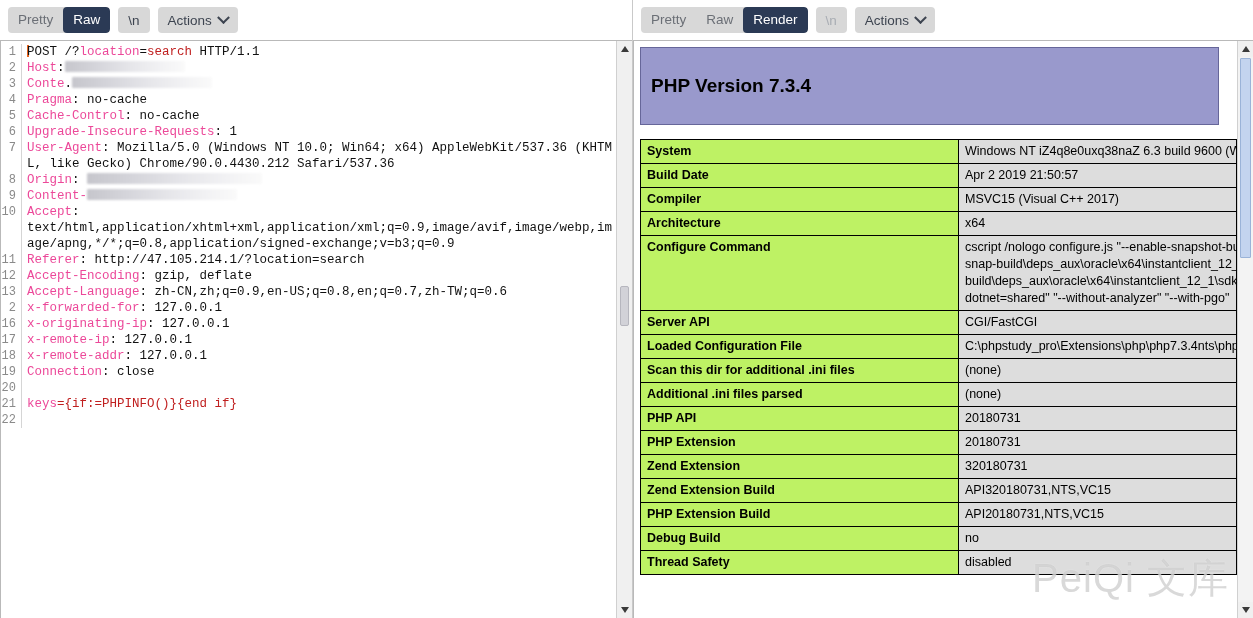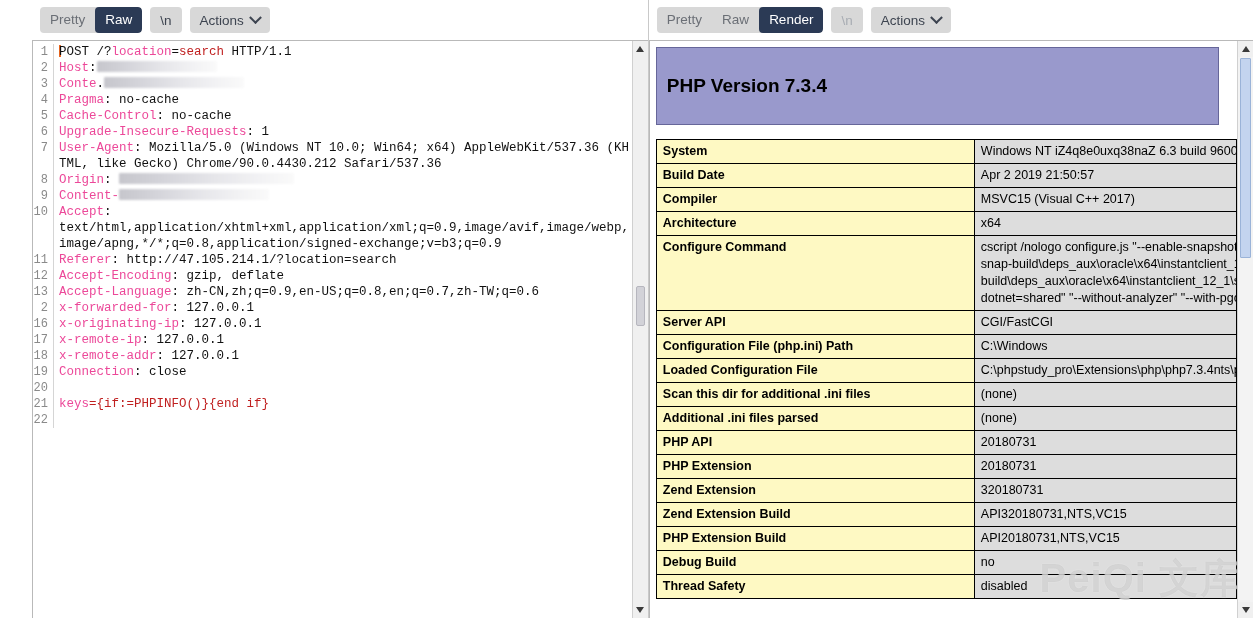--- a/index.html
+++ b/index.html
@@ -3,21 +3,21 @@
 <meta charset="utf-8">
 <style>
   * { box-sizing: border-box; }
   html, body {
     margin: 0; padding: 0;
     width: 1253px; height: 618px;
     overflow: hidden;
     background: #ffffff;
     font-family: "Liberation Sans", sans-serif;
   }
-  #app { position: relative; width: 1253px; height: 618px; display: flex; padding-left: 32px; }
+  #app { position: relative; width: 1253px; height: 618px; display: flex; }
 
   
   .toolbar {
     height: 40px;
     display: flex;
     align-items: center;
     gap: 8px;
     padding: 0 8px;
     background: #ffffff;
     flex: 0 0 auto;
@@ -221,38 +221,38 @@
   }
   table.phpinfo td {
     border: 1px solid #000000;
     padding: 3px 6px;
     vertical-align: top;
     line-height: 17px;
     overflow: hidden;
     white-space: nowrap;
   }
   td.e {
-    background: #fef9c3;
+    background: #bef264;
     font-weight: bold;
     color: #000000;
     width: 318px;
   }
   td.v {
     background: #dddddd;
     color: #000000;
   }
   td.v.multi { white-space: pre; }
 
   
   .watermark {
     position: absolute;
-    right: 12px;
+    right: 24px;
     bottom: 12px;
     font-size: 40px;
-    font-weight: bold;
+    font-weight: normal;
     color: rgba(120,120,120,0.28);
     letter-spacing: 1px;
     pointer-events: none;
     font-family: "Liberation Sans", sans-serif;
     text-shadow: 0 0 1px rgba(255,255,255,0.8);
     white-space: nowrap;
   }
 </style>
 </head>
 <body>
@@ -419,24 +419,20 @@
                 <td class="v multi">cscript /nologo configure.js "--enable-snapshot-build"
 snap-build\deps_aux\oracle\x64\instantclient_12_1\sd
 build\deps_aux\oracle\x64\instantclient_12_1\sdk,sha
 dotnet=shared" "--without-analyzer" "--with-pgo"</td>
               </tr>
               <tr>
                 <td class="e">Server API</td>
                 <td class="v">CGI/FastCGI</td>
               </tr>
               <tr>
-                <td class="e">Configuration File (php.ini) Path</td>
-                <td class="v">C:\Windows</td>
-              </tr>
-              <tr>
                 <td class="e">Loaded Configuration File</td>
                 <td class="v">C:\phpstudy_pro\Extensions\php\php7.3.4nts\php.ini</td>
               </tr>
               <tr>
                 <td class="e">Scan this dir for additional .ini files</td>
                 <td class="v">(none)</td>
               </tr>
               <tr>
                 <td class="e">Additional .ini files parsed</td>
                 <td class="v">(none)</td>

